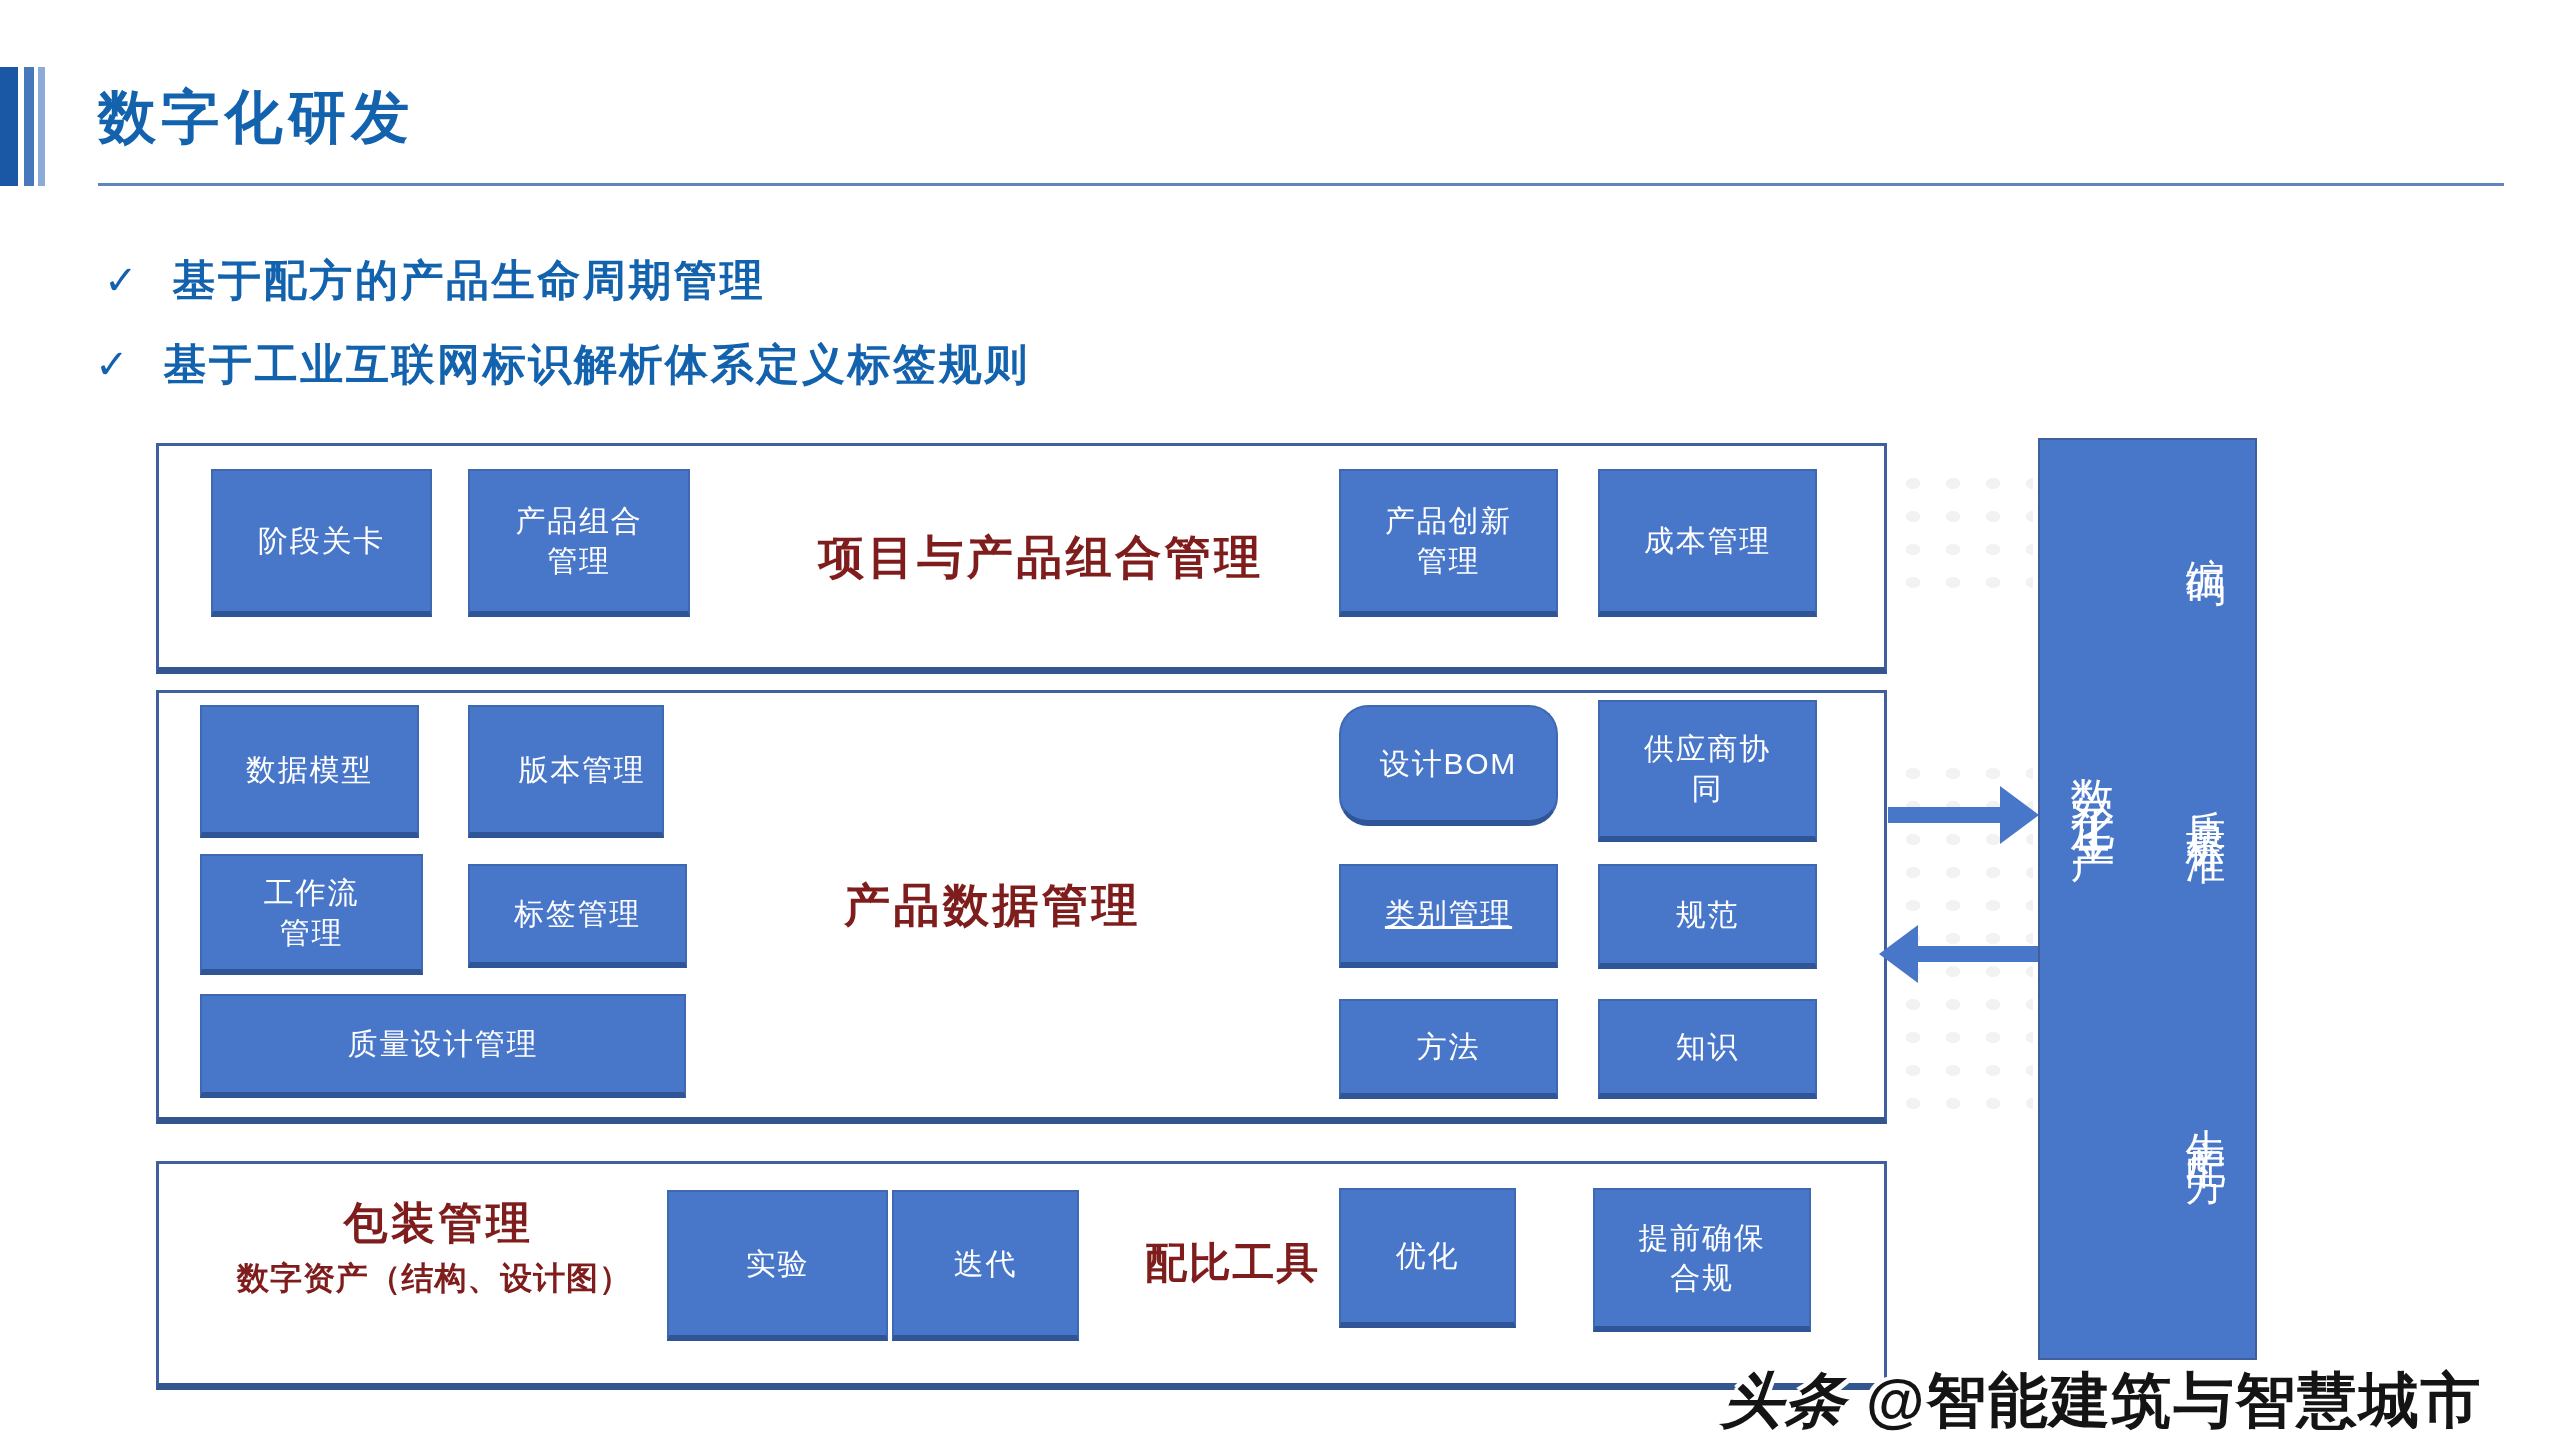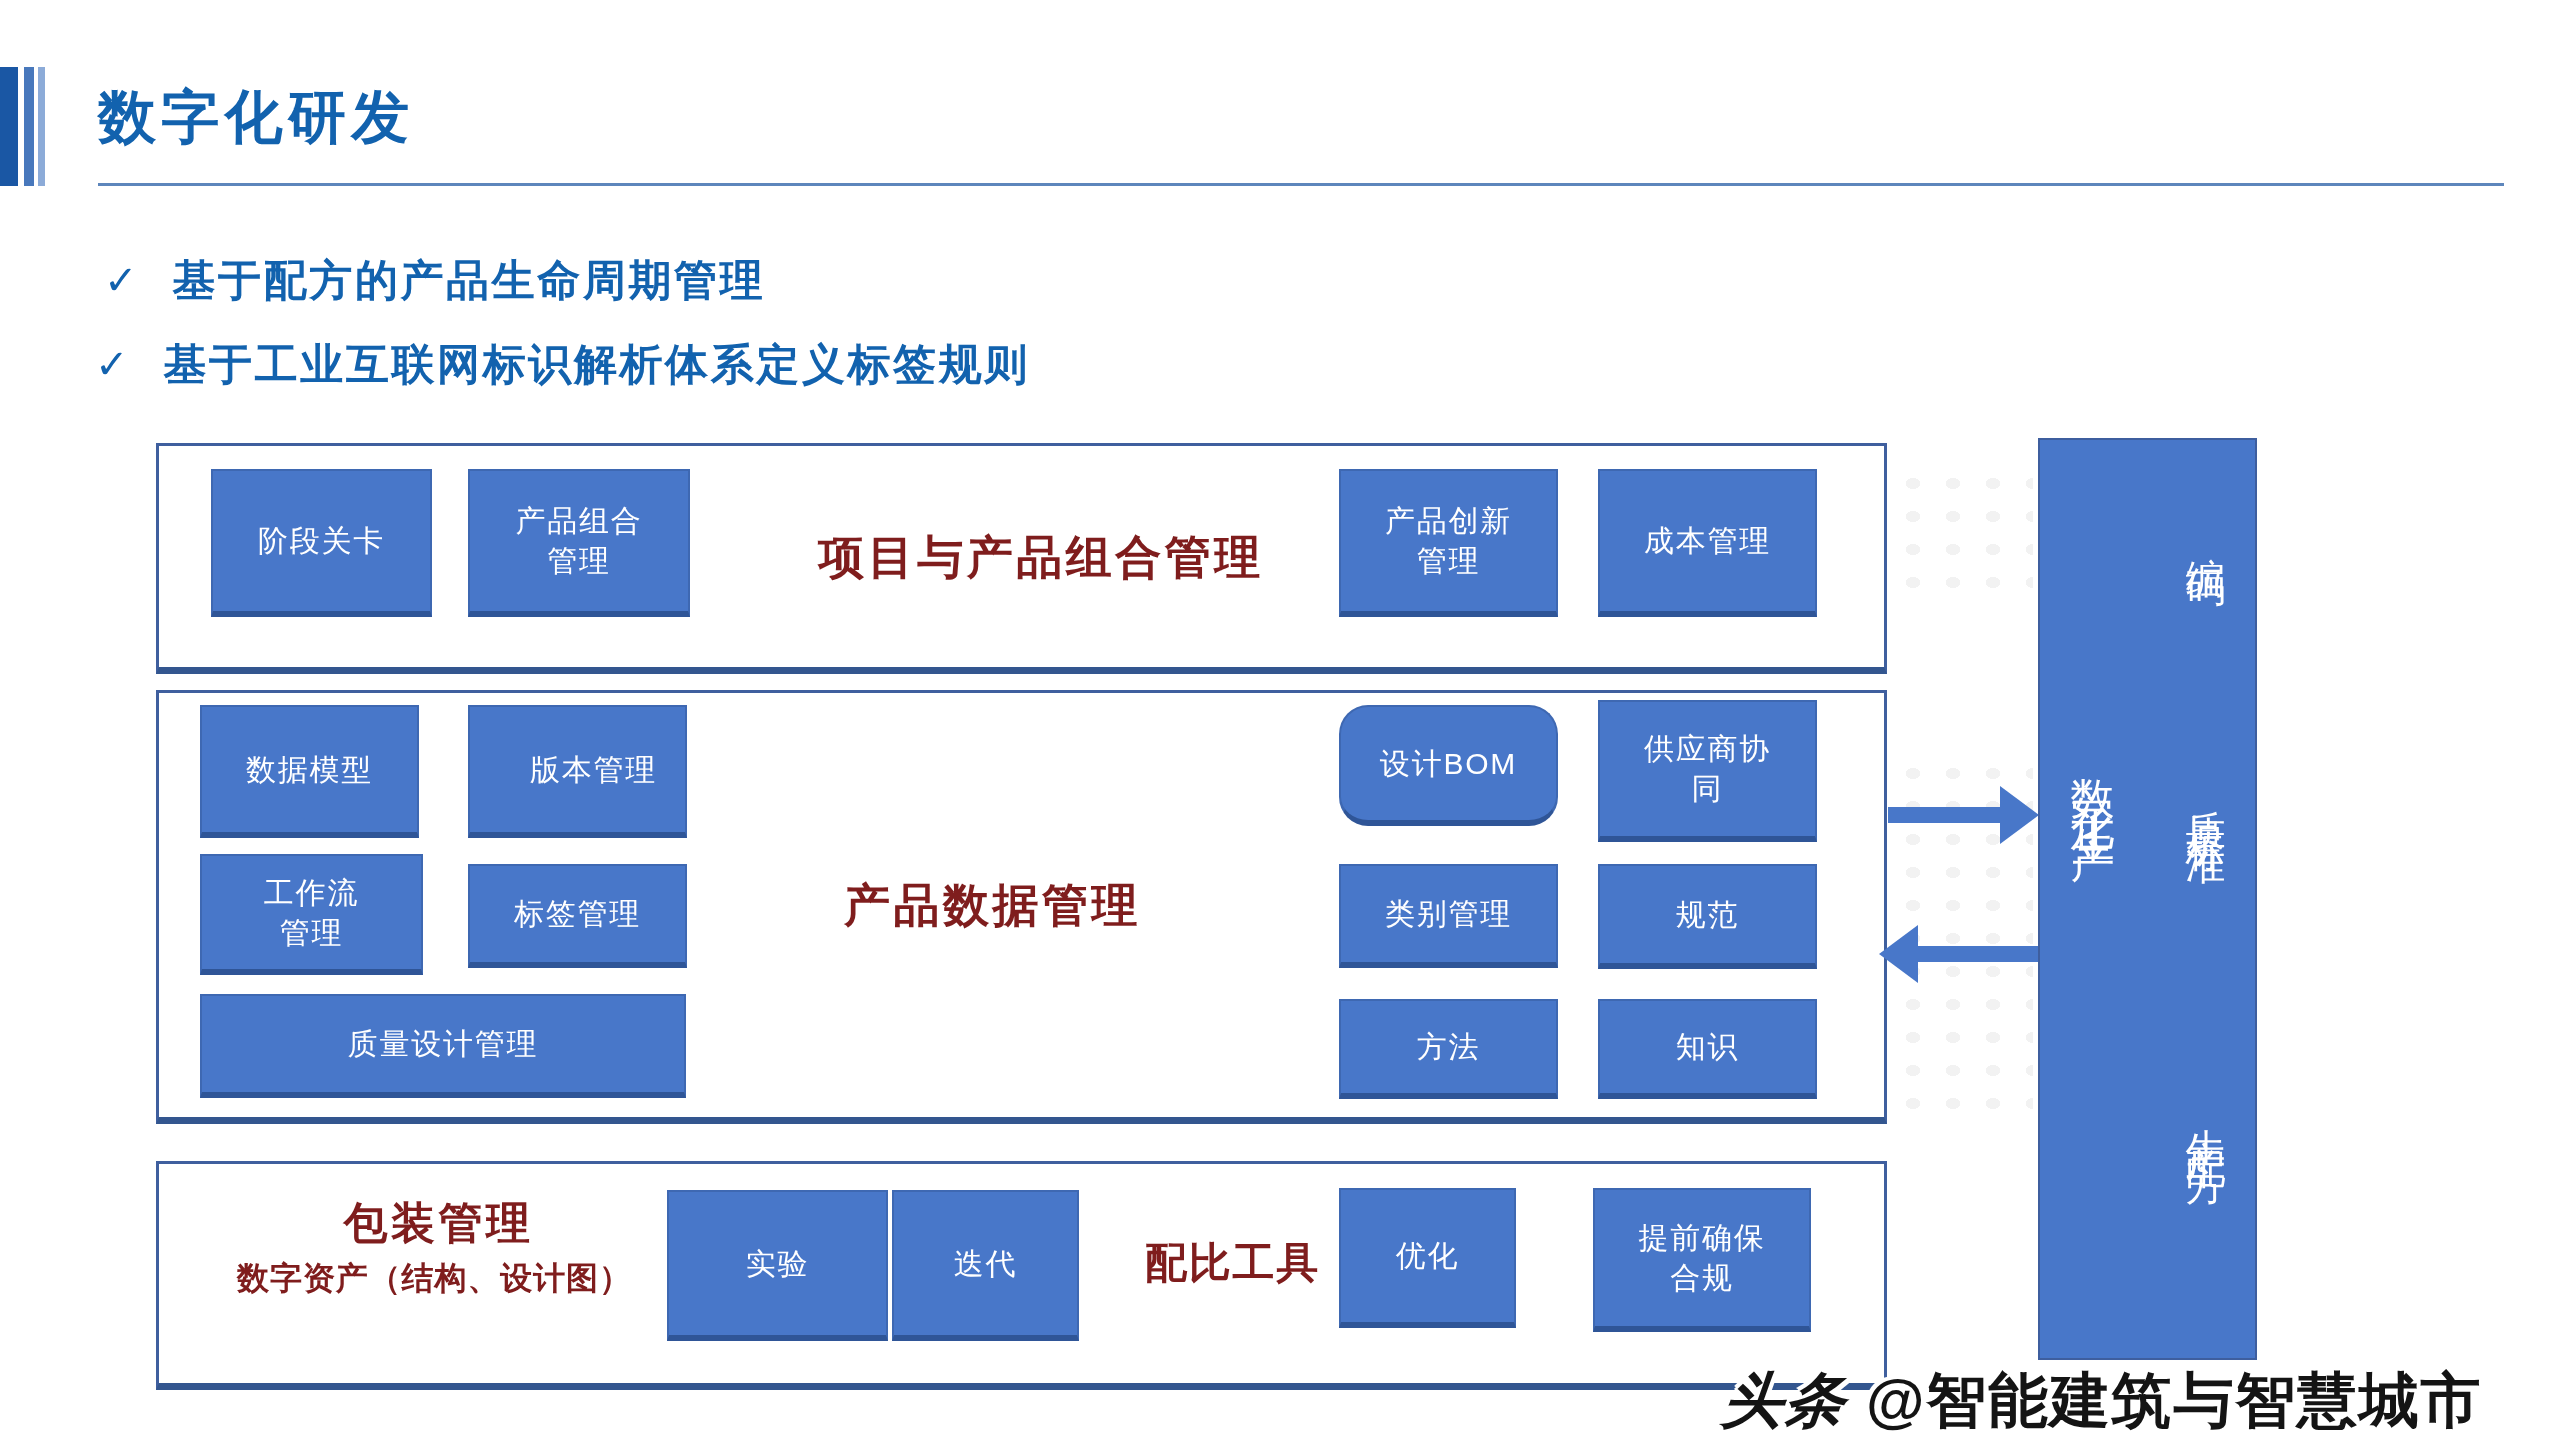--- a/index.html
+++ b/index.html
@@ -113,30 +113,30 @@
   <div class="bbox" style="left:211px;top:439px;width:221px;height:148px;">阶段关卡</div>
   <div class="bbox" style="left:468px;top:439px;width:222px;height:148px;">产品组合
 管理</div>
   <div class="blabel sec1-title">项目与产品组合管理</div>
   <div class="bbox" style="left:1339px;top:439px;width:219px;height:148px;">产品创新
 管理</div>
   <div class="bbox" style="left:1598px;top:439px;width:219px;height:148px;">成本管理</div>
 
   <div class="section section-2"></div>
   <div class="bbox" style="left:200px;top:675px;width:219px;height:133px;">数据模型</div>
-  <div class="bbox" style="left:468px;top:675px;width:219px;height:133px;padding-left:32px;">版本管理</div>
+  <div class="bbox" style="left:468px;top:675px;width:196px;height:133px;padding-left:32px;">版本管理</div>
   <div class="bbox" style="left:200px;top:824px;width:223px;height:121px;">工作流
 管理</div>
   <div class="bbox" style="left:468px;top:834px;width:219px;height:104px;">标签管理</div>
   <div class="bbox" style="left:200px;top:964px;width:486px;height:104px;text-align:center;">质量设计管理</div>
   <div class="blabel sec2-title">产品数据管理</div>
   <div class="bbox" style="left:1339px;top:675px;width:219px;height:121px;border-radius:29px;">设计BOM</div>
   <div class="bbox" style="left:1598px;top:670px;width:219px;height:142px;">供应商协
 同</div>
-  <div class="bbox" style="left:1339px;top:834px;width:219px;height:104px;">类别管理</div>
+  <div class="bbox" style="left:1339px;top:834px;width:219px;height:104px;text-decoration:underline;">类别管理</div>
   <div class="bbox" style="left:1598px;top:834px;width:219px;height:105px;">规范</div>
   <div class="bbox" style="left:1339px;top:969px;width:219px;height:100px;">方法</div>
   <div class="bbox" style="left:1598px;top:969px;width:219px;height:100px;">知识</div>
 
   <div class="section section-3"></div>
   <div class="blabel pack-title">包装管理</div>
   <div class="blabel pack-subtitle">数字资产（结构、设计图）</div>
   <div class="bbox" style="left:667px;top:1160px;width:221px;height:151px;">实验</div>
   <div class="bbox" style="left:892px;top:1160px;width:187px;height:151px;">迭代</div>
   <div class="blabel ratio-label">配比工具</div>

